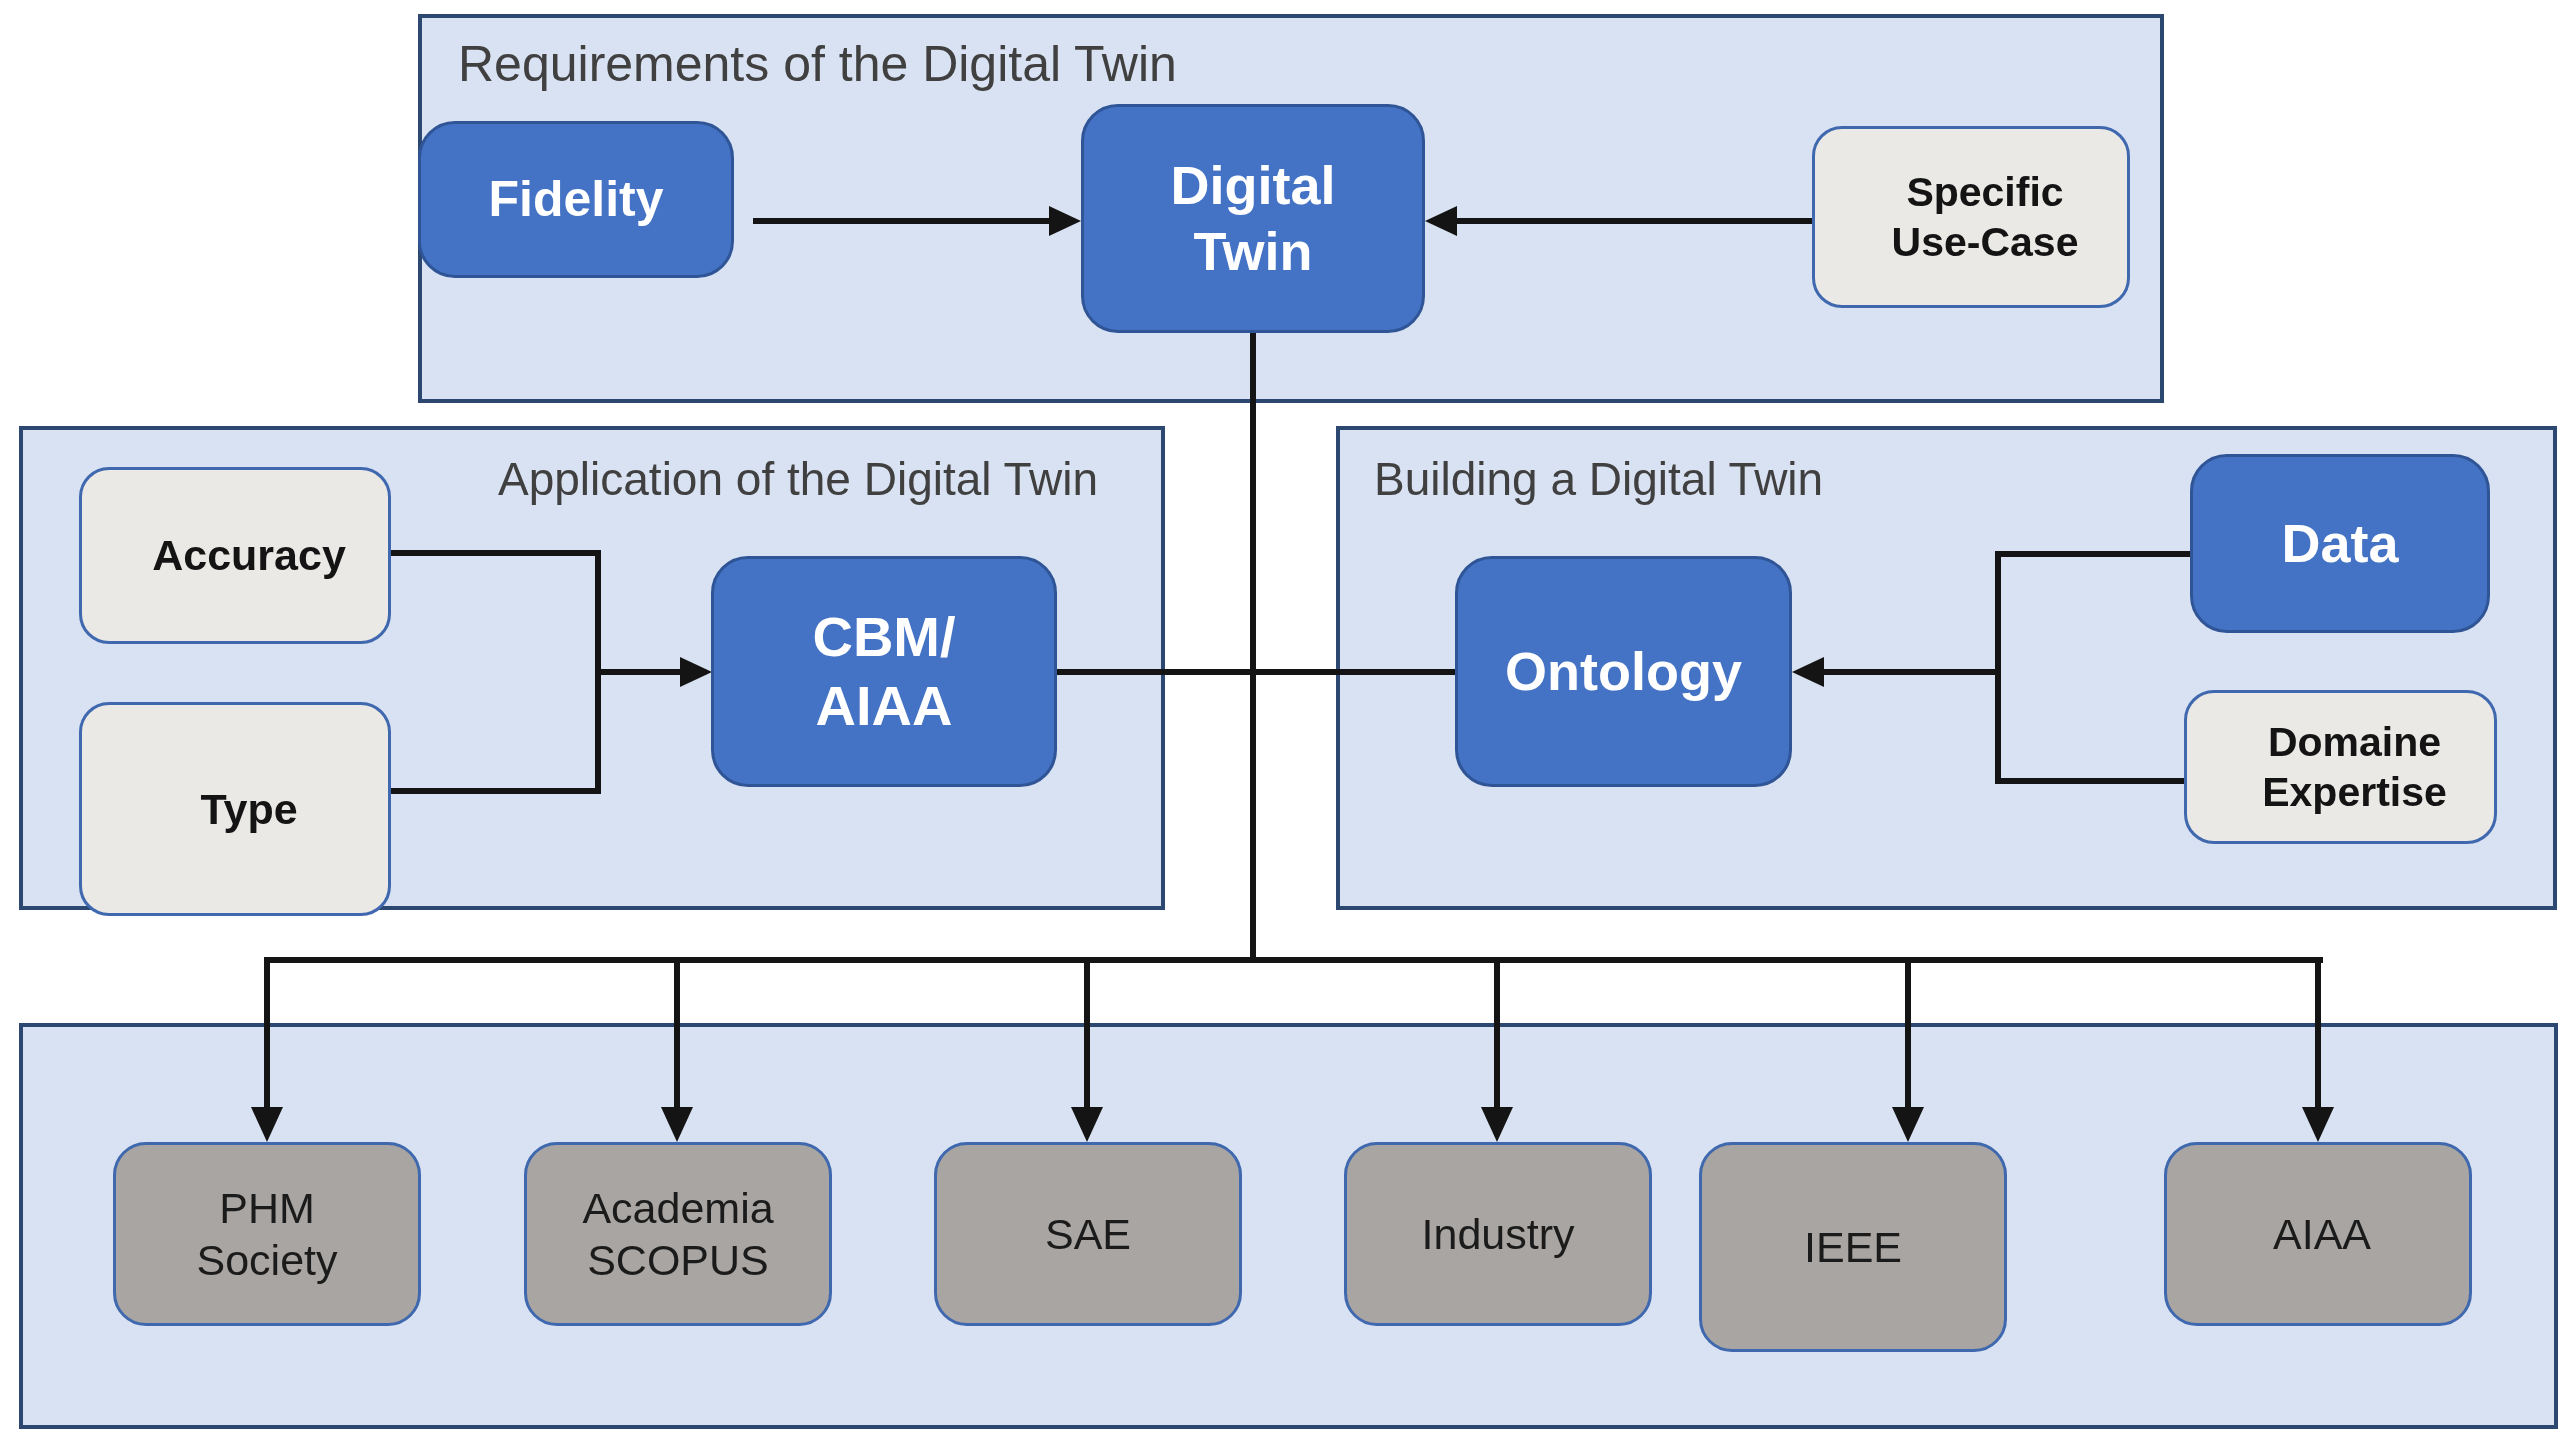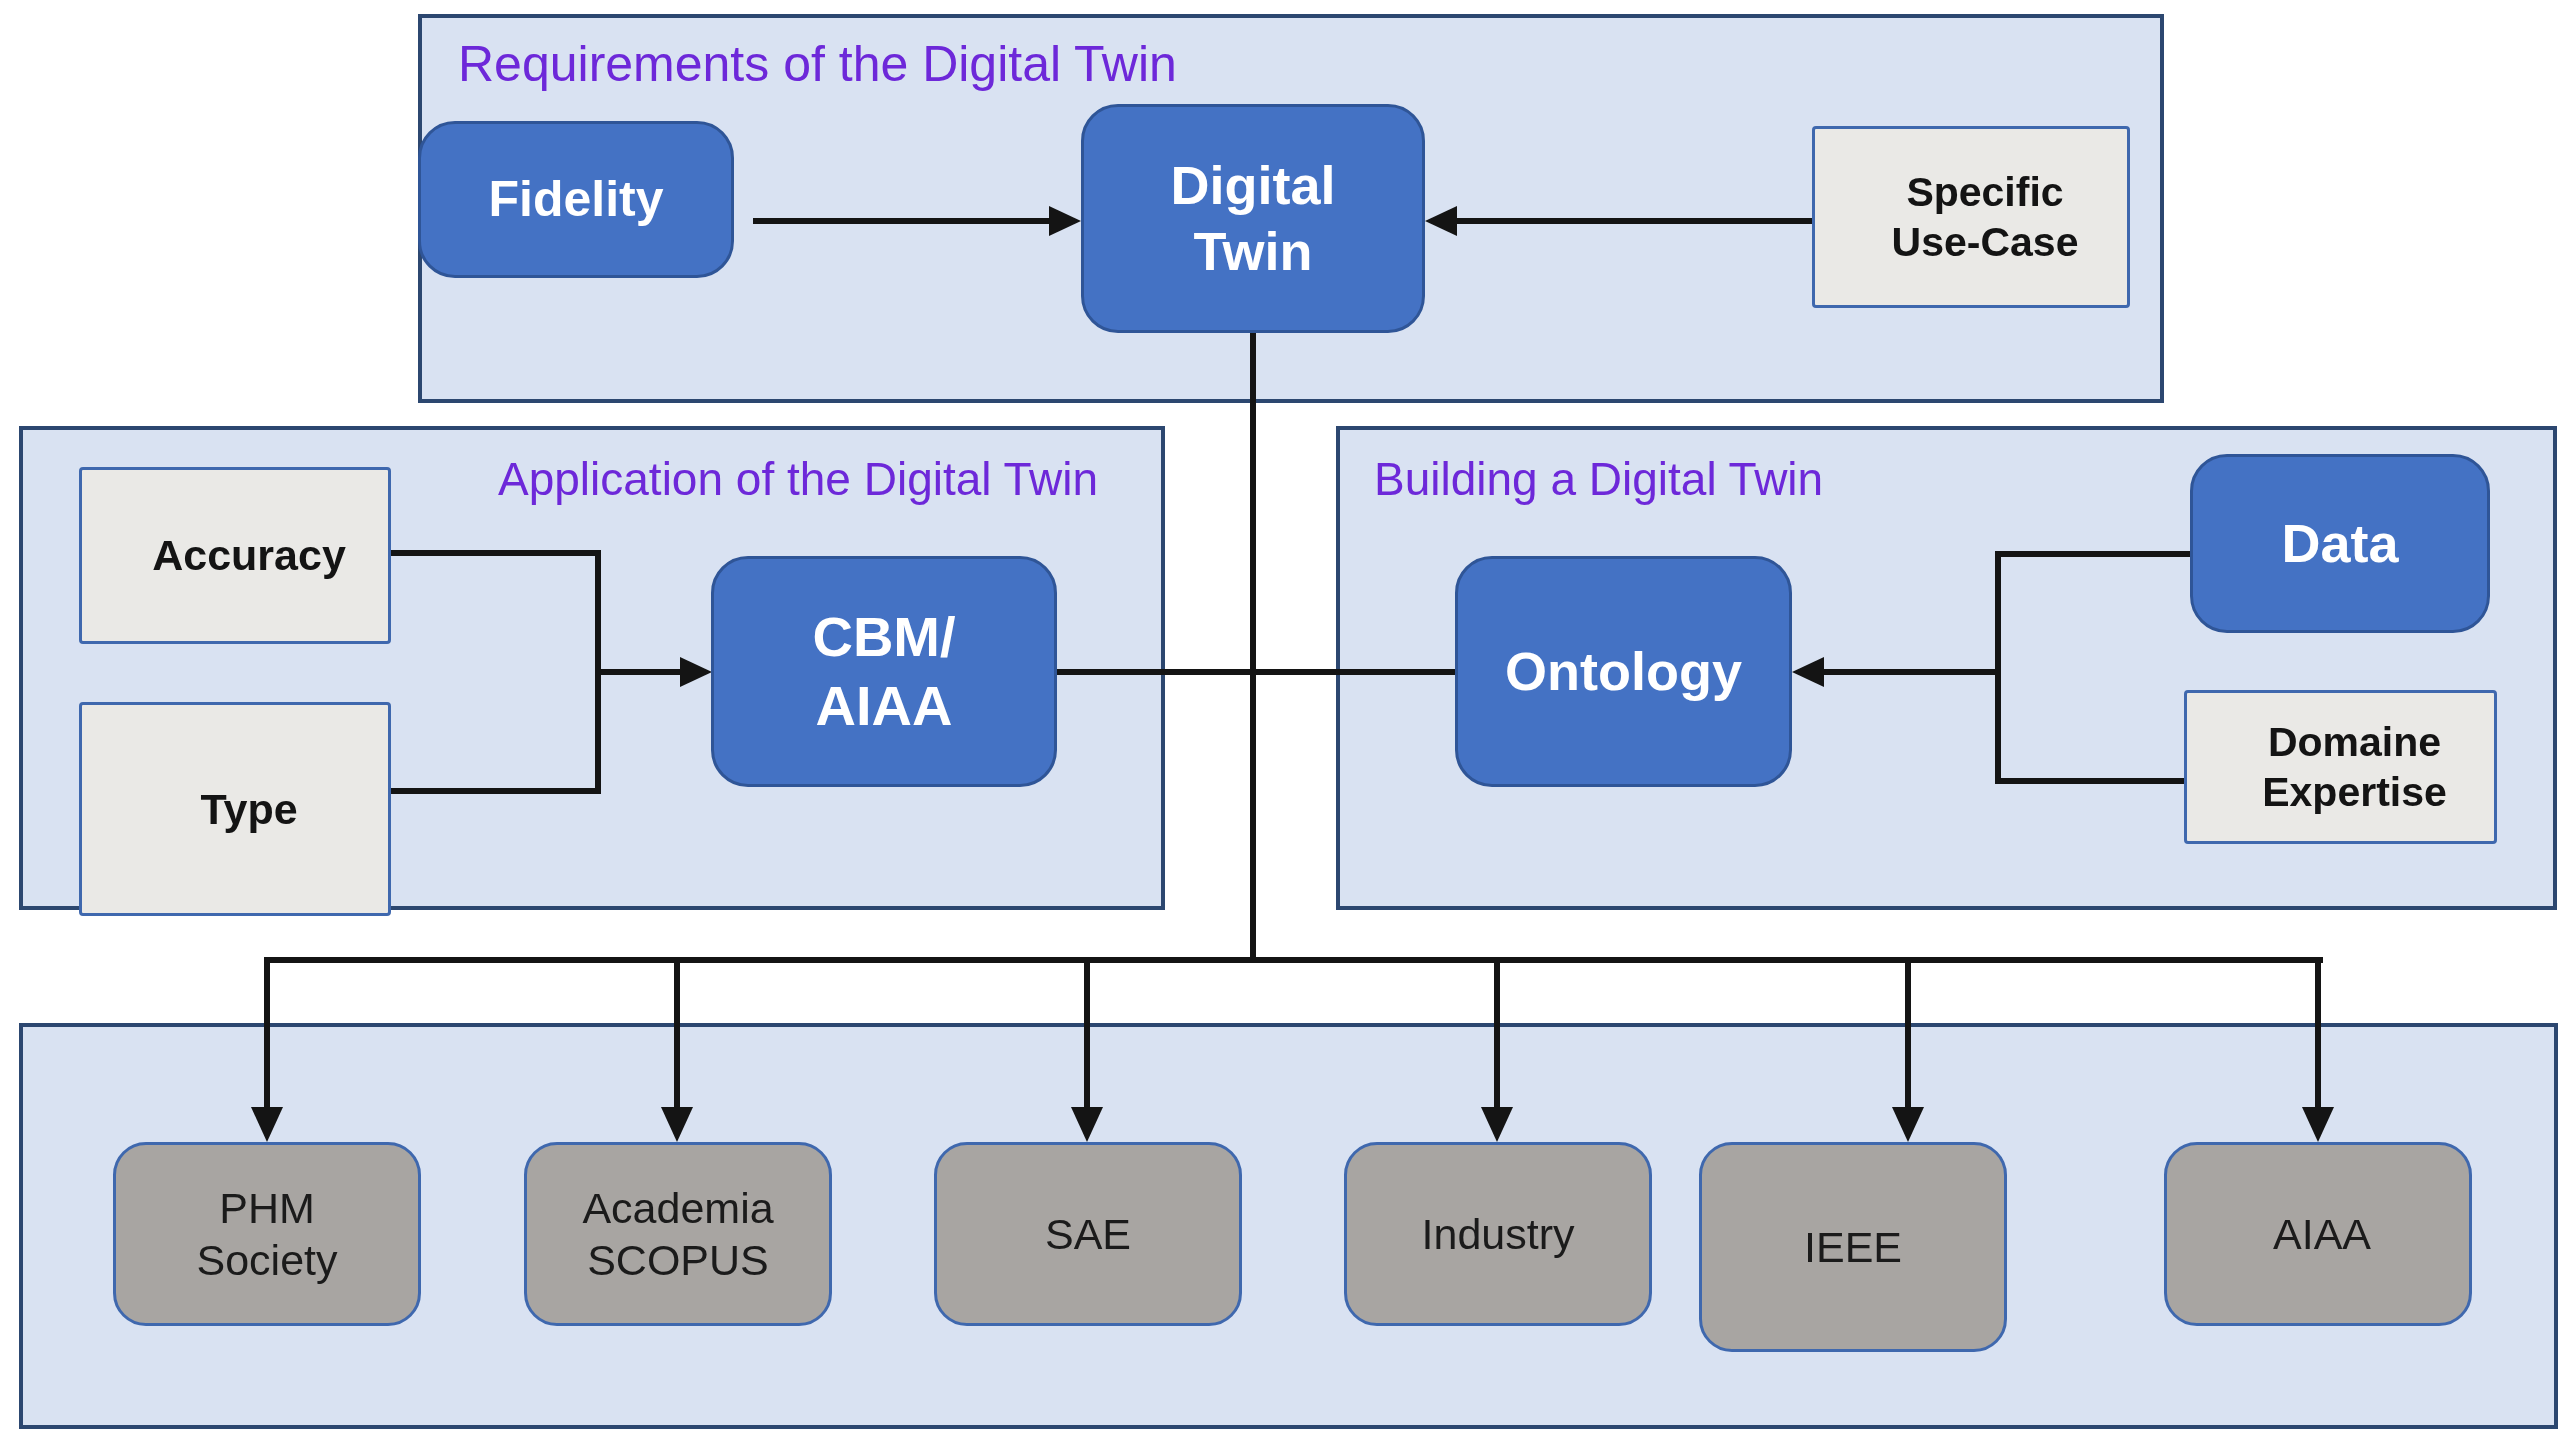--- a/index.html
+++ b/index.html
@@ -11,21 +11,21 @@
     overflow:hidden;
   }
   .panel{
     position:absolute;
     background:#d9e2f2;
     border:4.6px solid #2c4770;
     box-sizing:border-box;
   }
   .ptitle{
     position:absolute;
-    color:#6d28d9;
+    color:#404040;
     white-space:nowrap;
     font-weight:400;
   }
   .box{
     position:absolute;
     display:flex;align-items:center;justify-content:center;
     text-align:center;
     box-sizing:border-box;
     white-space:pre-line;
     line-height:1.22;
@@ -33,21 +33,21 @@
   .blue{
     background:#4472c4;
     border:3.7px solid #2f5597;
     border-radius:37px;
     color:#ffffff;
     font-weight:700;
   }
   .lightbox{
     background:#eae9e6;
     border:3.7px solid #3f68ae;
-    border-radius:4px;
+    border-radius:30px;
     color:#141414;
     font-weight:700;
     padding-left:28px;
   }
   .graybox{
     background:#a8a5a2;
     border:3.7px solid #3f68ae;
     border-radius:33px;
     color:#1b1b1b;
     font-weight:400;

